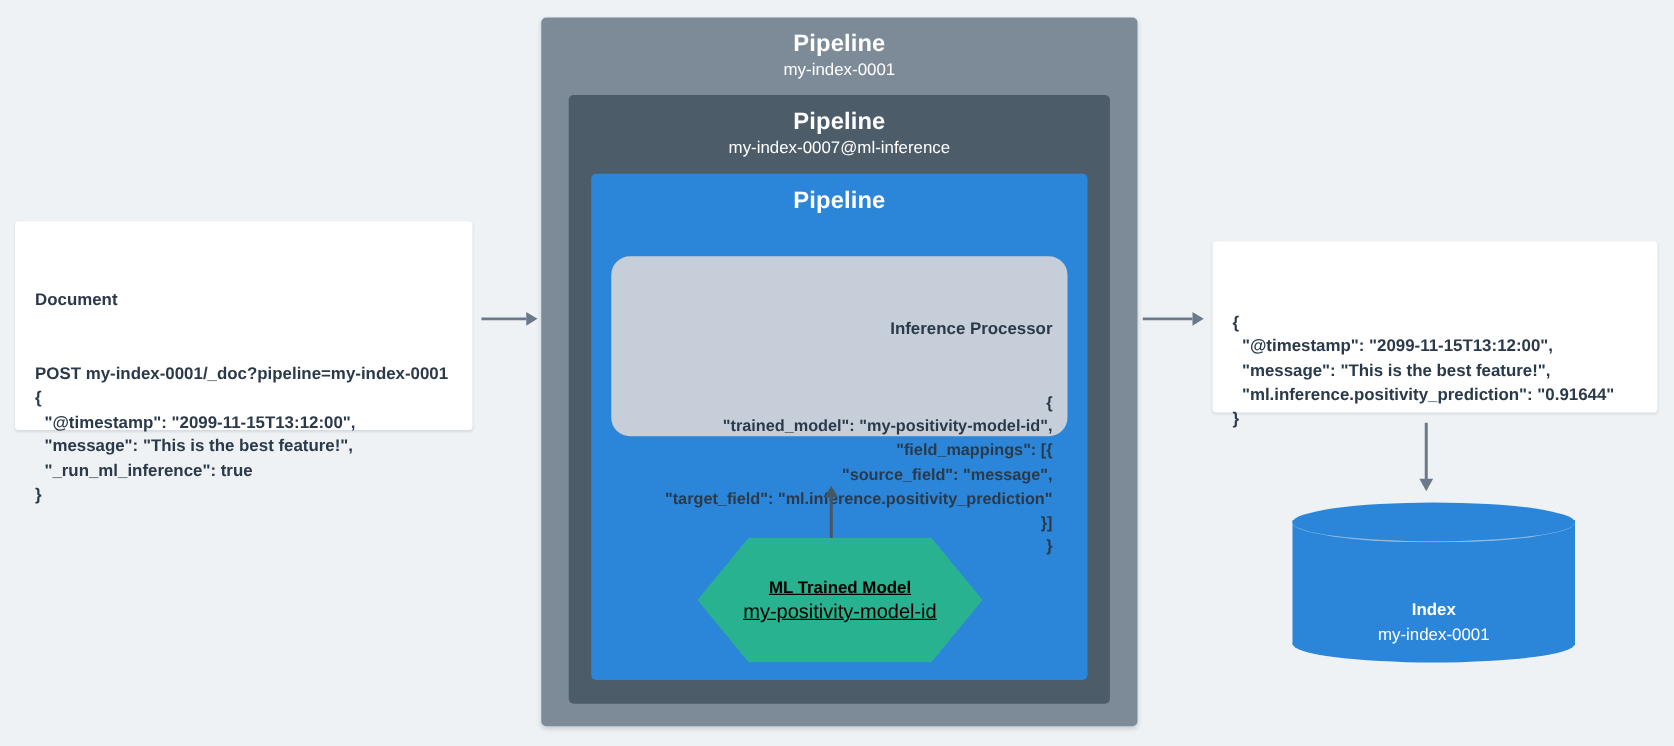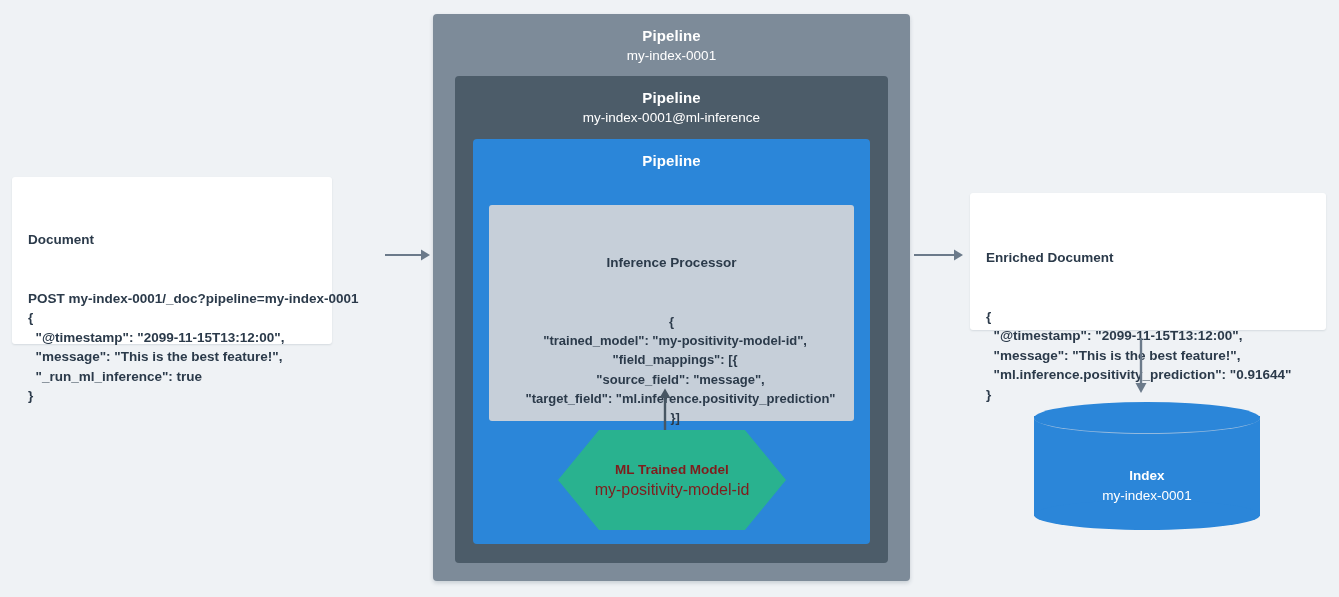--- a/index.html
+++ b/index.html
@@ -34,21 +34,21 @@
     font-size: 13.5px;
     display: block;
     margin-bottom: 1px;
   }
   .doc-body {
     display: block;
     white-space: pre;
     font-weight: bold;
   }
 
-  #document-card  { left: 12px;  top: 177px; width: 320px; height: 167px; }
+  #document-card  { left: 12px;  top: 177px; width: 366px; height: 167px; }
   #enriched-card  { left: 970px; top: 193px; width: 356px; height: 137px; padding-top: 16px; }
 
   
   .pipe {
     position: absolute;
     box-sizing: border-box;
     border-radius: 4px;
     text-align: center;
     color: #ffffff;
   }
@@ -65,57 +65,58 @@
     left: 473px; top: 139px; width: 397px; height: 405px;
     background: #2b86d9;
   }
   .pipe-head {
     padding-top: 12px;
     line-height: 20px;
   }
   .pipe-head .kind {
     display: block;
     font-weight: bold;
-    font-size: 15px;
+    font-size: 19px;
     letter-spacing: 0.1px;
   }
   .pipe-head .name {
     display: block;
     font-size: 13.5px;
     font-weight: normal;
   }
 
   
   #processor-panel {
     position: absolute;
-    left: 489px; top: 205px; width: 365px; height: 216px;
+    left: 489px; top: 205px; width: 365px; height: 144px;
     background: #c6cfd9;
-    border-radius: 3px;
+    border-radius: 15px;
     box-sizing: border-box;
     padding: 10px 12px;
     color: #2b3a4a;
     font-size: 13px;
     line-height: 19.2px;
-    text-align: center;
+    text-align: right;
     white-space: pre;
   }
   #processor-panel .doc-title { font-size: 13.5px; }
 
   
   #ml-model-hex {
     position: absolute;
     left: 558px; top: 430px; width: 228px; height: 100px;
     background: #29b28f;
     clip-path: polygon(18% 0%, 82% 0%, 100% 50%, 82% 100%, 18% 100%, 0% 50%);
     display: flex;
     flex-direction: column;
     align-items: center;
     justify-content: center;
-    color: #7f1d1d;
+    color: #000000;
     line-height: 20px;
+    text-decoration: underline;
   }
   #ml-model-hex .kind { font-weight: bold; font-size: 13.5px; display: block; }
   #ml-model-hex .name { font-size: 16px; display: block; }
 
   
   #index-cylinder {
     position: absolute;
     left: 1034px; top: 402px; width: 226px; height: 128px;
   }
   #index-cylinder .cyl-body {
@@ -132,21 +133,21 @@
     box-sizing: border-box;
   }
   #index-cylinder .cyl-bottom {
     position: absolute;
     left: 0; bottom: 0; width: 226px; height: 30px;
     background: #2b86d9;
     border-radius: 50% / 50%;
   }
   #index-cylinder .cyl-label {
     position: absolute;
-    left: 0; top: 64px; width: 226px;
+    left: 0; top: 76px; width: 226px;
     text-align: center;
     color: #ffffff;
     line-height: 20px;
     z-index: 3;
   }
   #index-cylinder .cyl-label .kind { font-weight: bold; font-size: 13.5px; display: block; }
   #index-cylinder .cyl-label .name { font-size: 13.5px; display: block; }
 
   
   .arrow { position: absolute; }
@@ -178,21 +179,21 @@
 <div class="pipe pipe-outer">
   <div class="pipe-head">
     <span class="kind">Pipeline</span>
     <span class="name">my-index-0001</span>
   </div>
 </div>
 
 <div class="pipe pipe-mid">
   <div class="pipe-head">
     <span class="kind">Pipeline</span>
-    <span class="name">my-index-0001@ml-inference</span>
+    <span class="name">my-index-0007@ml-inference</span>
   </div>
 </div>
 
 <div class="pipe pipe-inner">
   <div class="pipe-head">
     <span class="kind">Pipeline</span>
   </div>
 </div>
 
 <div id="processor-panel">
@@ -219,21 +220,20 @@
 </div>
 
 <div class="arrow" id="arrow-pipeline-to-enriched">
   <svg width="50" height="14" viewBox="0 0 50 14">
     <line x1="0" y1="7" x2="40" y2="7" stroke="#6b7a8a" stroke-width="2.2"></line>
     <polygon points="40,1.5 49,7 40,12.5" fill="#6b7a8a"></polygon>
   </svg>
 </div>
 
 <div class="doc-card" id="enriched-card">
-  <span class="doc-title">Enriched Document</span>
   <span class="doc-body">{
   "@timestamp": "2099-11-15T13:12:00",
   "message": "This is the best feature!",
   "ml.inference.positivity_prediction": "0.91644"
 }</span>
 </div>
 
 <div class="arrow" id="arrow-enriched-to-index">
   <svg width="16" height="56" viewBox="0 0 16 56">
     <line x1="8" y1="0" x2="8" y2="46" stroke="#6b7a8a" stroke-width="2.4"></line>

